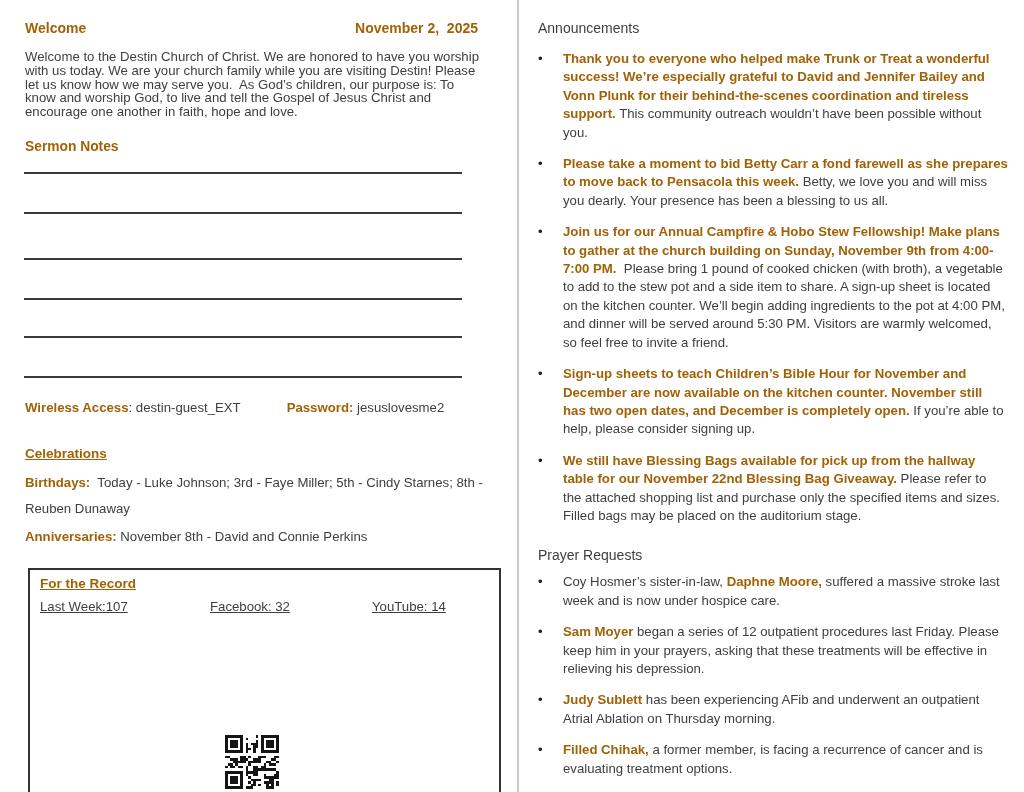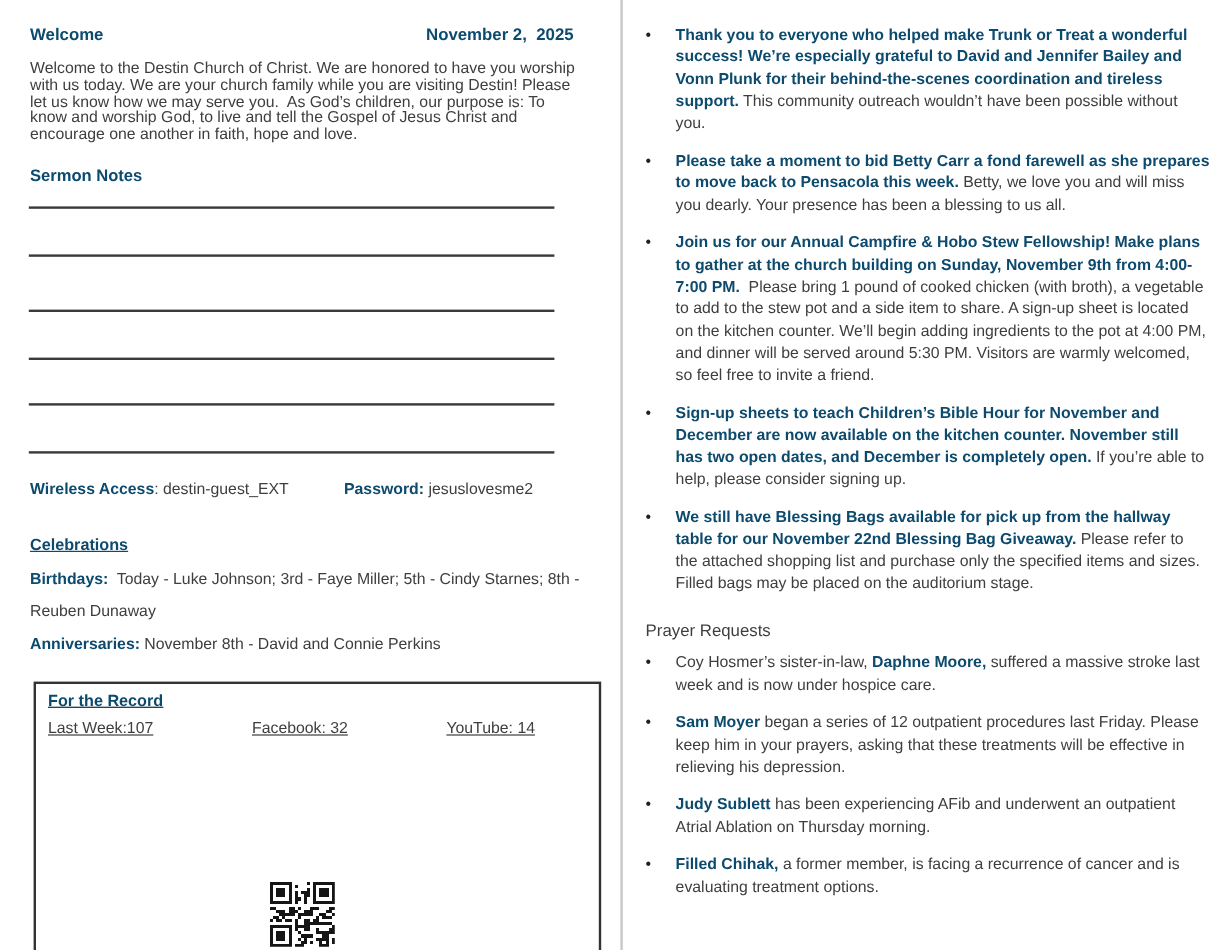--- a/index.html
+++ b/index.html
@@ -1,21 +1,21 @@
 <!DOCTYPE html>
 <html><head>
 <meta charset="utf-8">
 <style>
   html,body{margin:0;padding:0;}
   body{
     width:1024px;height:792px;background:#ffffff;position:relative;overflow:hidden;
     font-family:"Liberation Sans", sans-serif;color:#3e3e3e;
   }
   [data-bind]{white-space:pre-wrap;}
-  .bold{font-weight:bold;color:#0c4a6e;}
+  .bold{font-weight:bold;color:#a16207;}
   .underline{text-decoration:underline;}
 
   .divider{position:absolute;left:517px;top:0;width:2px;height:792px;background:#c9c9c9;}
 
   
   .left{position:absolute;left:0;top:0;width:517px;height:792px;}
   .hdr-row{position:absolute;left:25px;top:20px;width:453px;display:flex;justify-content:space-between;font-size:14px;}
   .intro{position:absolute;left:25px;top:50px;width:459px;margin:0;font-size:13.2px;line-height:13.8px;}
   .sermon-title{position:absolute;left:25px;top:139px;font-size:13.8px;}
   .note-line{position:absolute;left:24px;width:438px;height:0;border-top:2px solid #3a3a3a;}
@@ -221,20 +221,21 @@
           </svg>
         </div>
       <div class="bold qr-cap" data-bind="left.record.qr_caption">Vanco Online Giving</div>
     </div>
   </div>
 
 </section>
 
 <section class="right">
 
+  <div class="r-h" data-bind="announcements.title">Announcements</div>
 
   <ul class="blist">
     <li>
       <span class="marker">•</span>
       <span class="btext"><span data-bind="announcements.items.0.lead"></span><span class="bold" data-bind="announcements.items.0.bold">Thank you to everyone who helped make Trunk or Treat a wonderful success! We’re especially grateful to David and Jennifer Bailey and Vonn Plunk for their behind-the-scenes coordination and tireless support.</span><span data-bind="announcements.items.0.rest"> This community outreach wouldn’t have been possible without you.</span></span>
     </li>
     <li>
       <span class="marker">•</span>
       <span class="btext"><span data-bind="announcements.items.1.lead"></span><span class="bold" data-bind="announcements.items.1.bold">Please take a moment to bid Betty Carr a fond farewell as she prepares to move back to Pensacola this week.</span><span data-bind="announcements.items.1.rest"> Betty, we love you and will miss you dearly. Your presence has been a blessing to us all.</span></span>
     </li>

